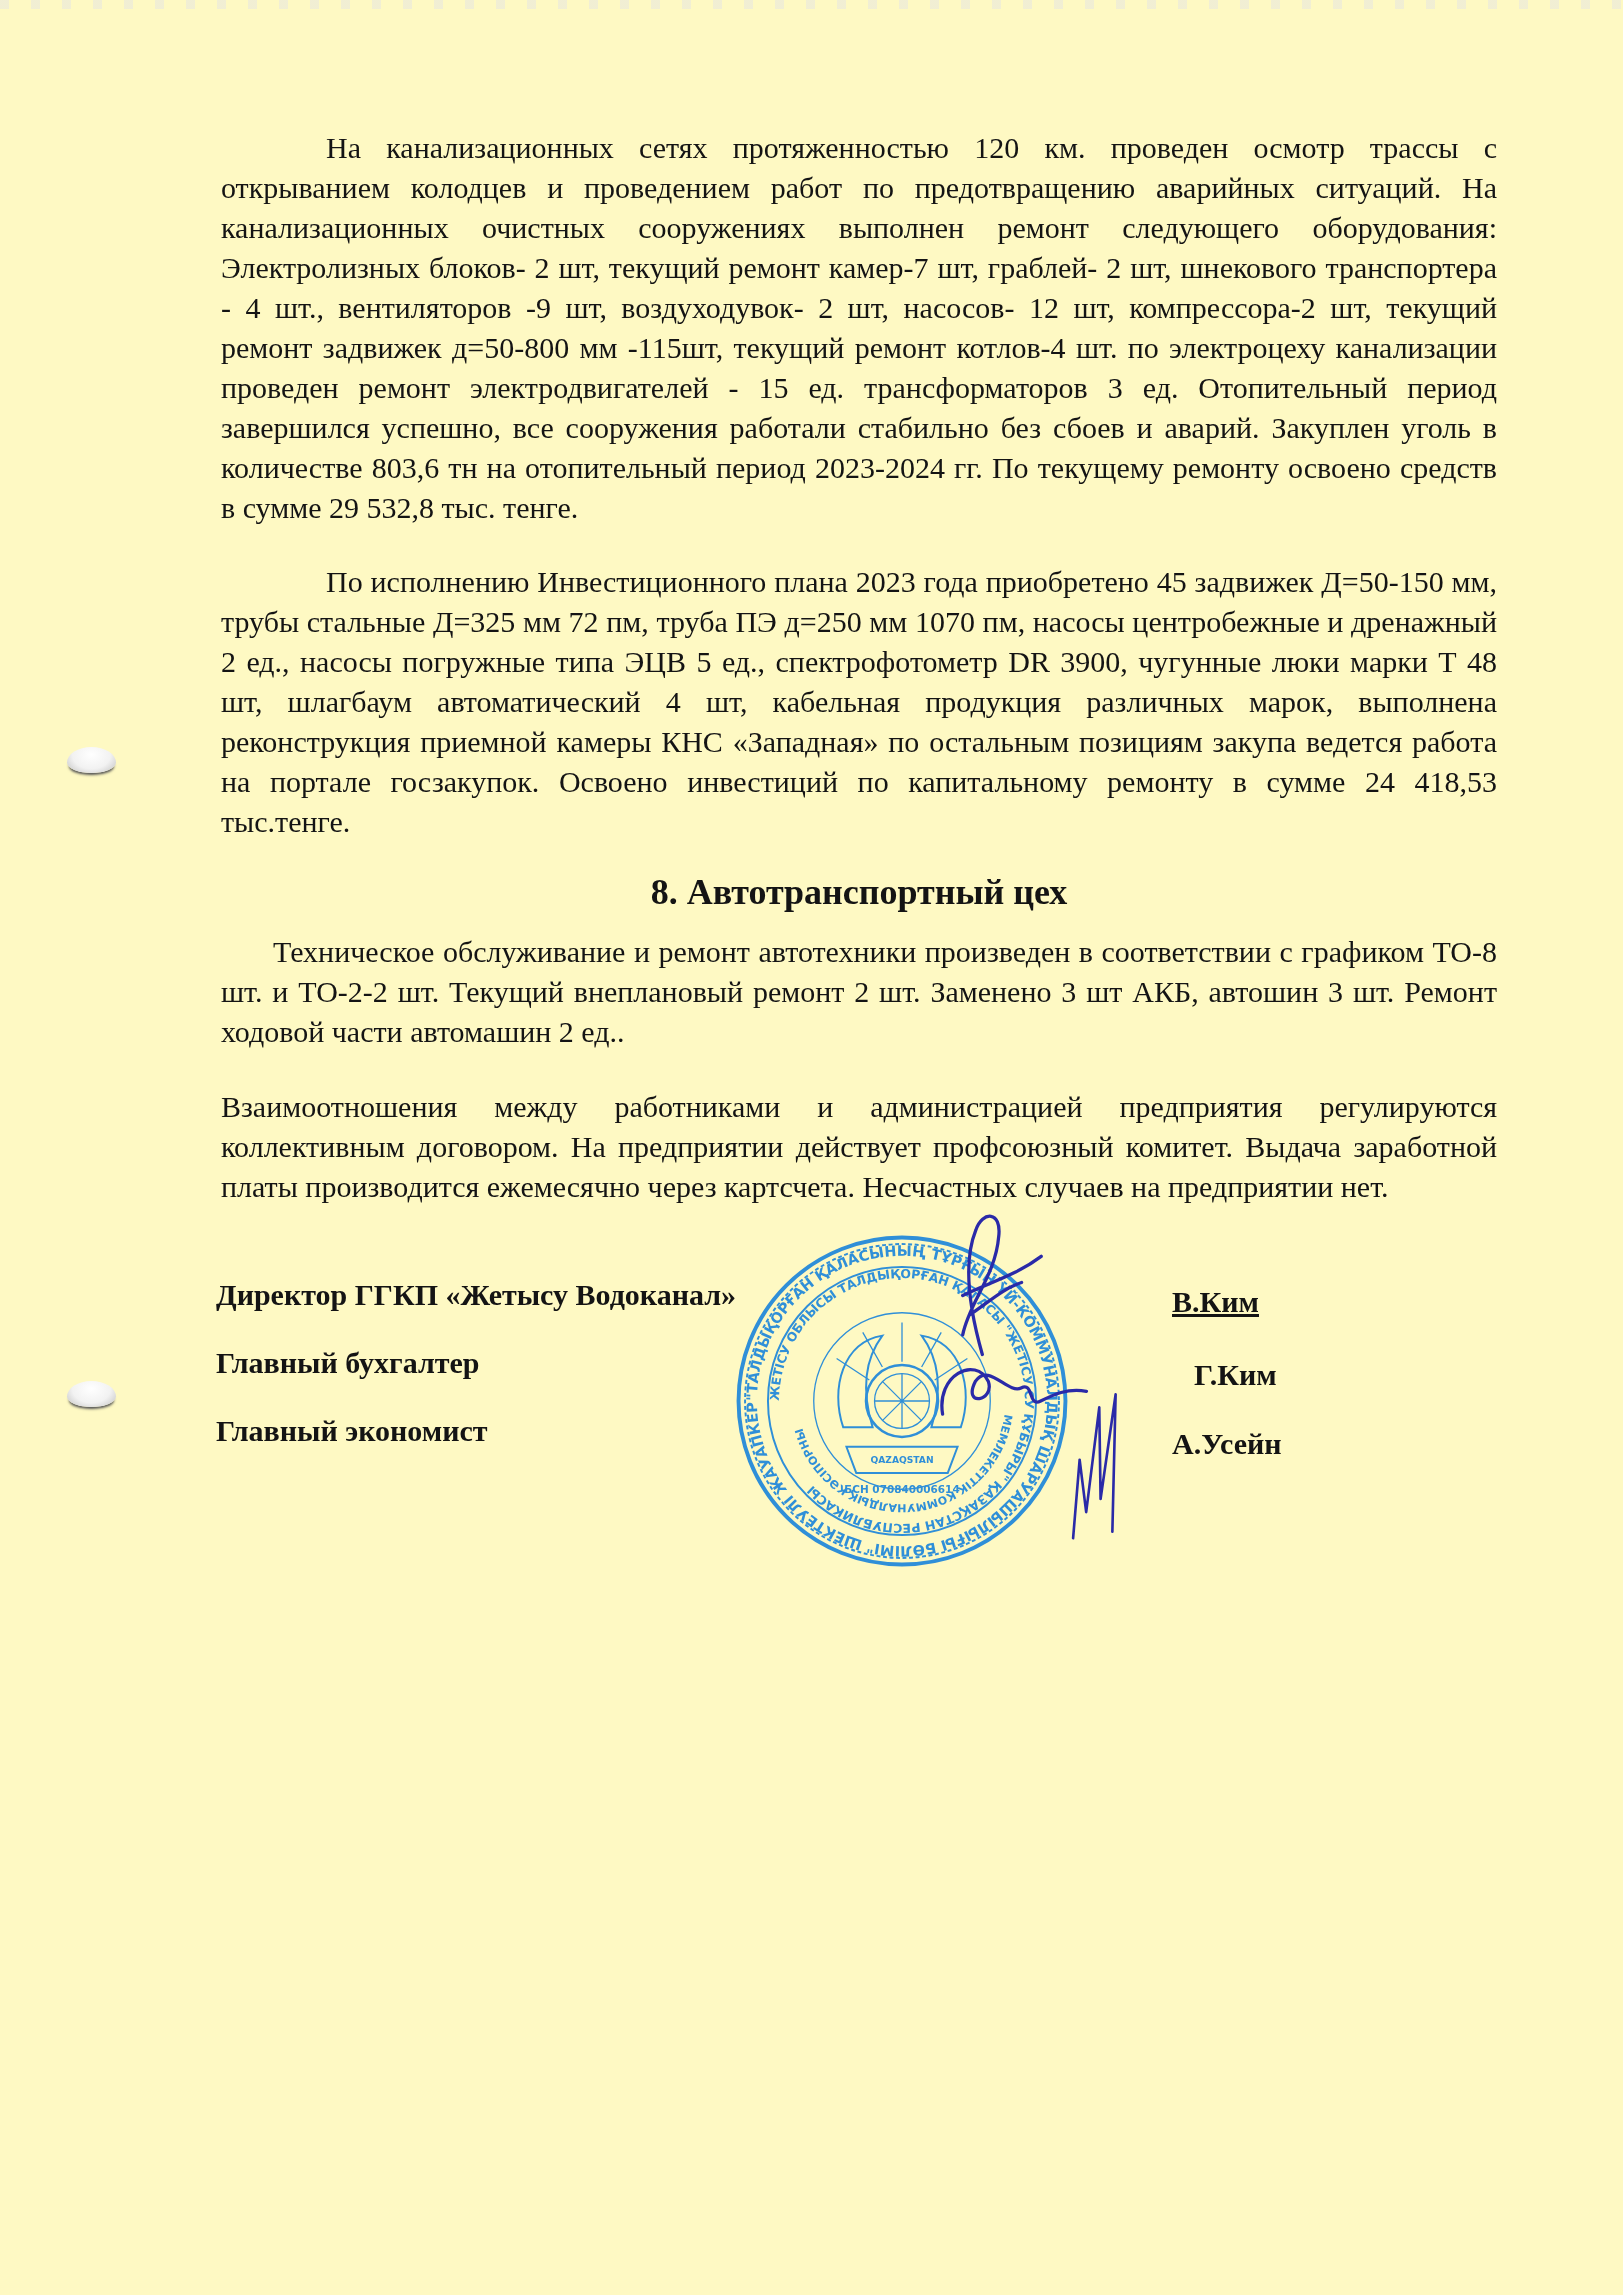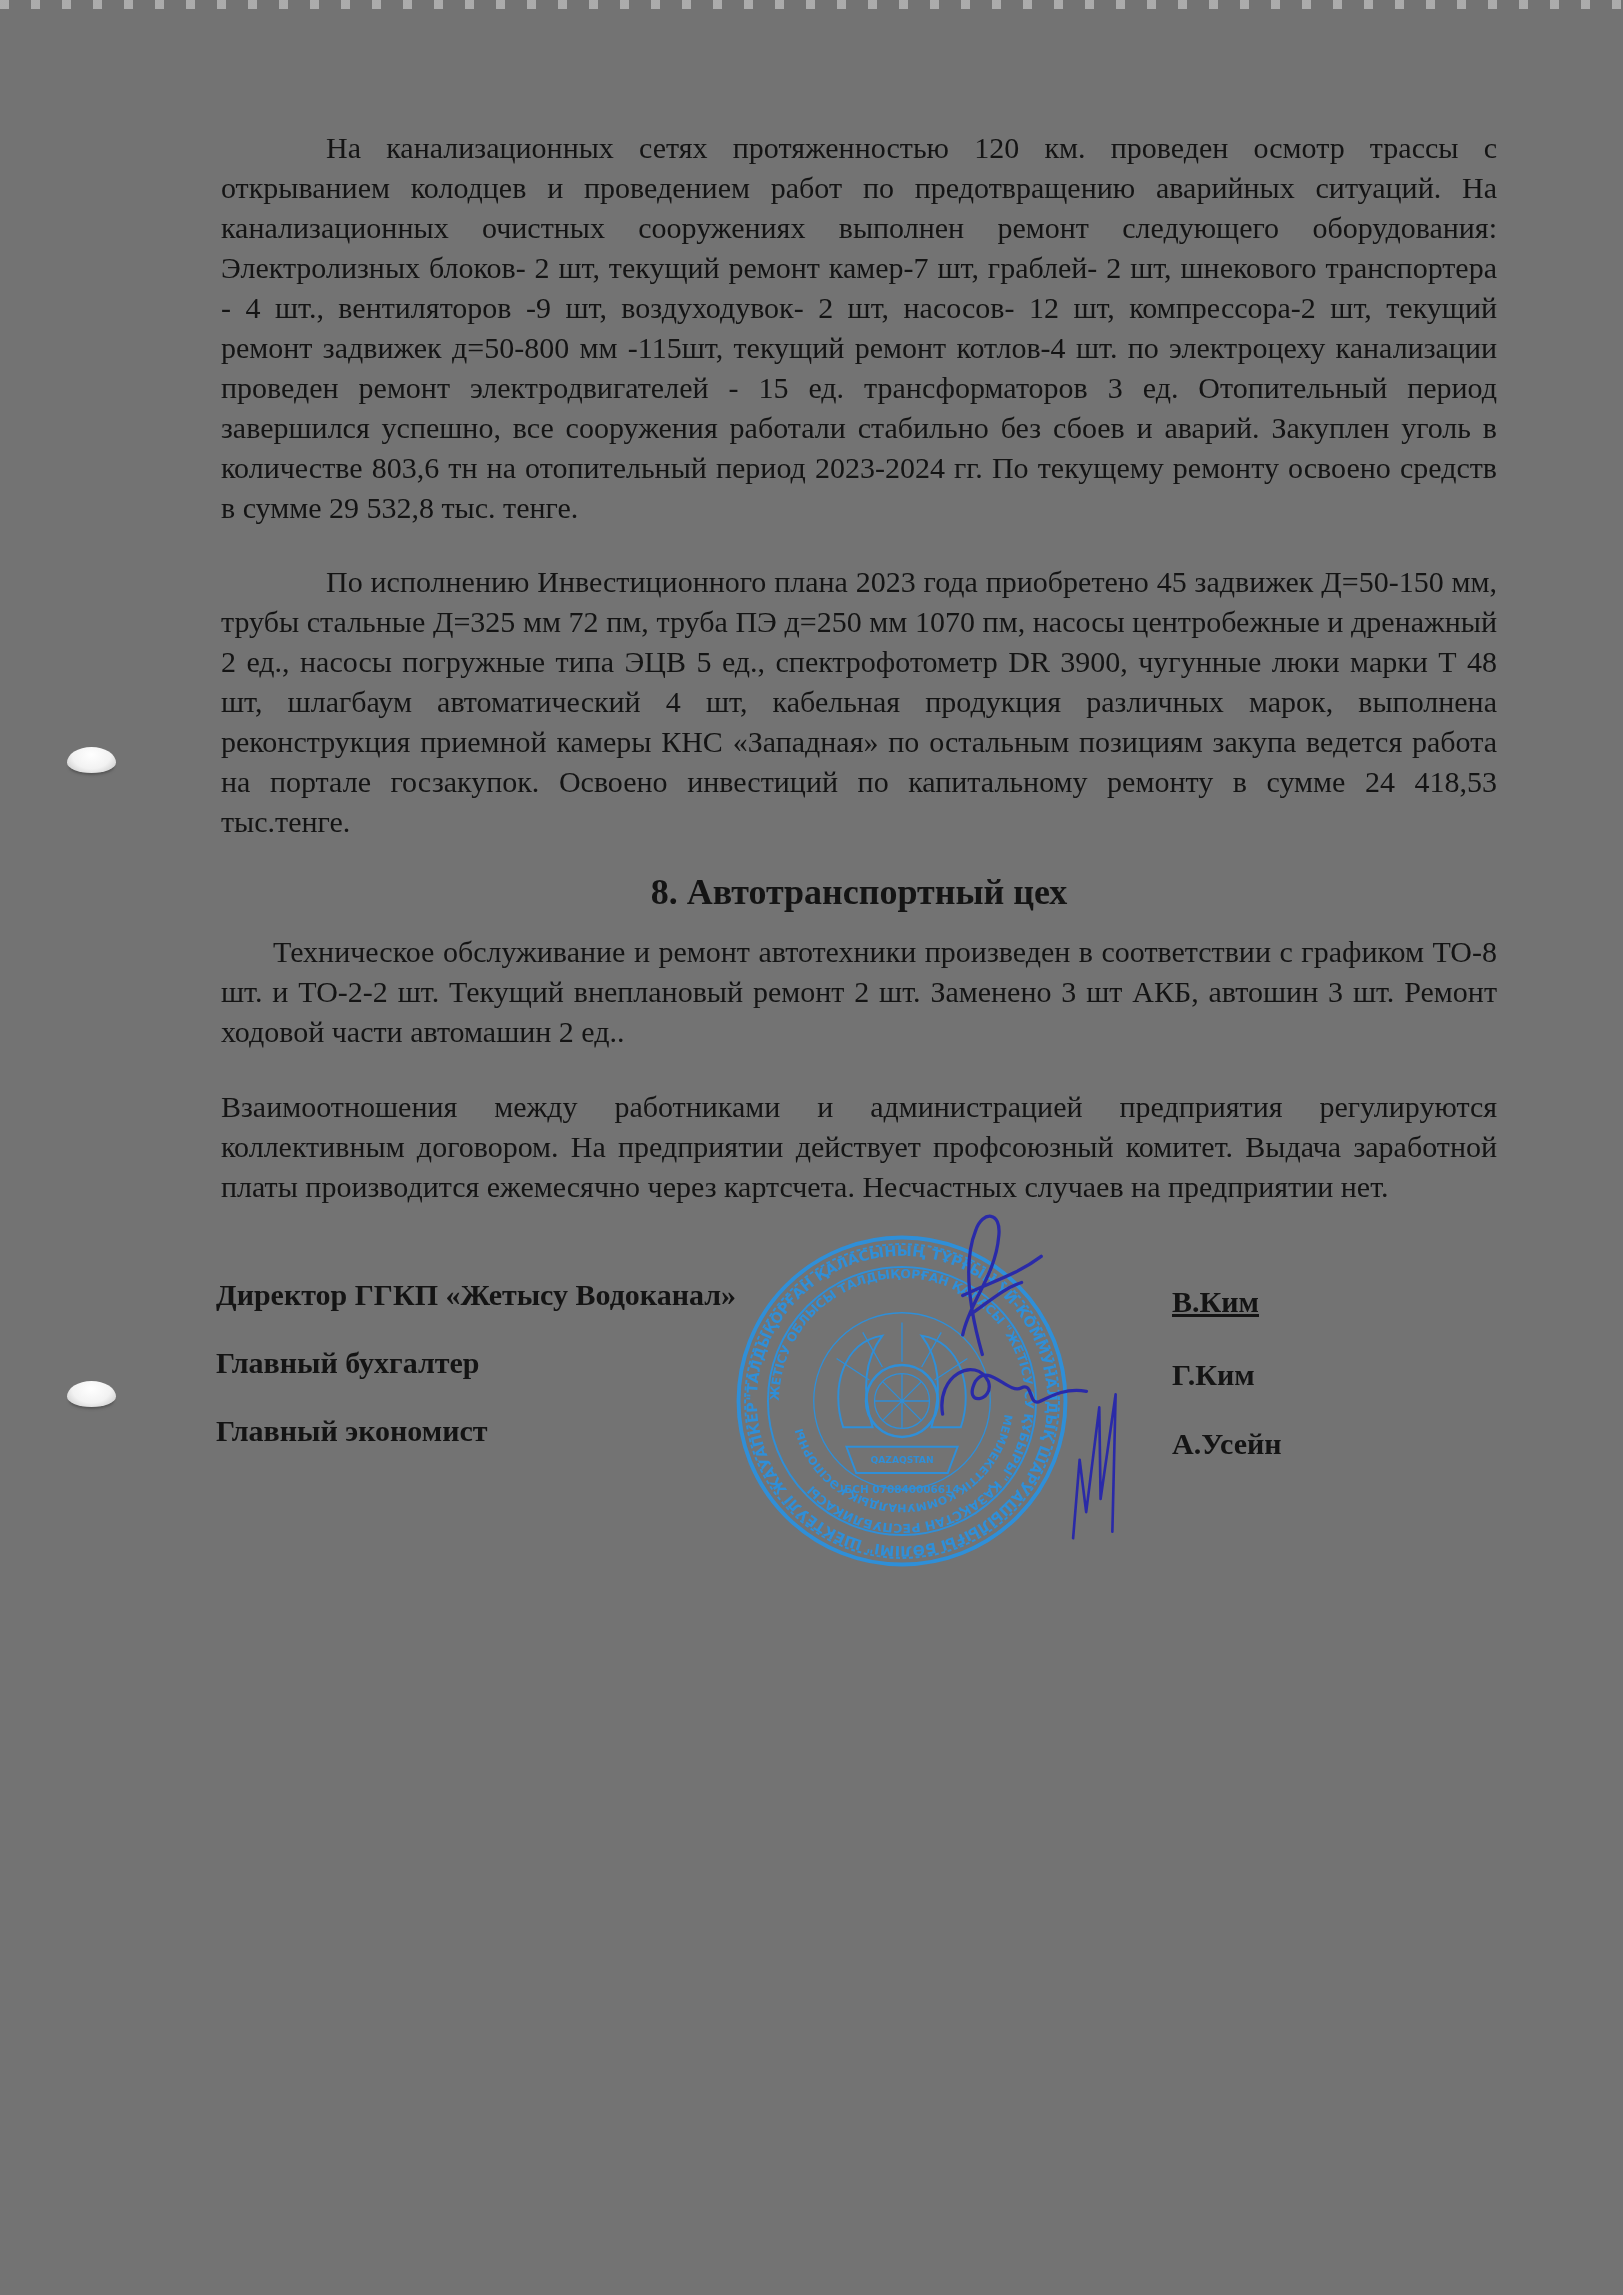--- a/index.html
+++ b/index.html
@@ -1,19 +1,19 @@
 <!DOCTYPE html>
 <html style="font-size:10.5px"><head>
 <meta charset="utf-8">
 <style>
   html, body { margin: 0; padding: 0; background: #ffffff; }
   body { width: 1623px; height: 2295px; position: relative; overflow: hidden; }
   .page {
     position: absolute; left: 0; top: 0; width: 1623px; height: 2295px;
-    background: #737373;
+    background: #fef9c3;
     font-family: "Liberation Serif", "DejaVu Serif", serif;
     color: #141414;
   }
   .scan-top {
     position: absolute; left: 0; top: 0; width: 1623px; height: 9.2px;
     background: repeating-linear-gradient(90deg, #e4e4e4 0 9.2px, transparent 9.2px 31px);
     opacity: 0.5;
   }
   .hole {
     position: absolute; width: 49px; height: 26px; border-radius: 50% 50% 50% 50% / 60% 60% 40% 40%;
@@ -103,19 +103,19 @@
     <path d="M30,110 C20,50 80,20 100,60 C110,90 60,100 80,60 C100,30 130,80 150,70 C170,60 160,100 180,90 C200,80 220,70 250,75" fill="none" stroke="#2a2aa8" stroke-width="5" stroke-linecap="round"></path>
   </svg>
   <svg class="signature" style="left:1060px; top:1381px;" width="72" height="164" viewBox="0 0 110 250">
     <path d="M20,240 L30,120 L40,200 L60,40 L62,180 L85,20 L80,230" fill="none" stroke="#2a2aa8" stroke-width="4" stroke-linecap="round" stroke-linejoin="round"></path>
   </svg>
 
   <div class="sig-row sig-label" style="top:1275px;">Директор ГГКП  «Жетысу Водоканал»</div>
   <div class="sig-row sig-name" style="top:1282px;text-decoration:underline;">В.Ким</div>
 
   <div class="sig-row sig-label" style="top:1343px;">Главный бухгалтер</div>
-  <div class="sig-row sig-name" style="top:1355px;">Г.Ким</div>
+  <div class="sig-row sig-name" style="top:1355px;margin-left:22px;">Г.Ким</div>
 
   <div class="sig-row sig-label" style="top:1411px;">Главный  экономист</div>
   <div class="sig-row sig-name" style="top:1424px;">А.Усейн</div>
 
 </div>
 
 
 </body></html>

